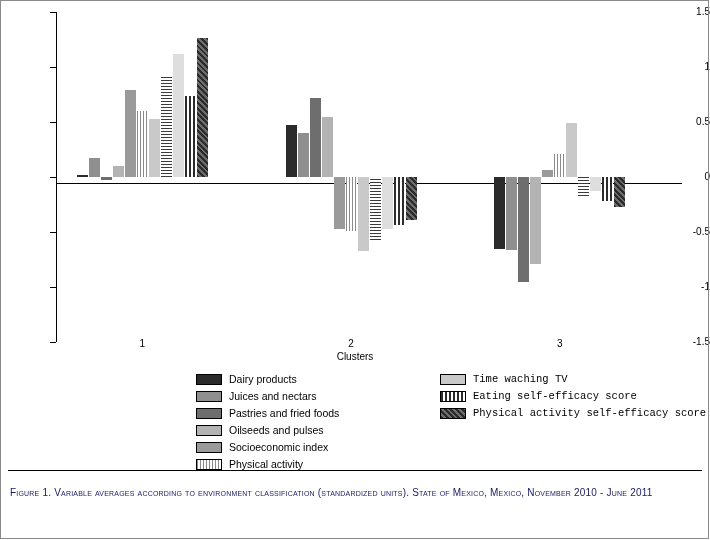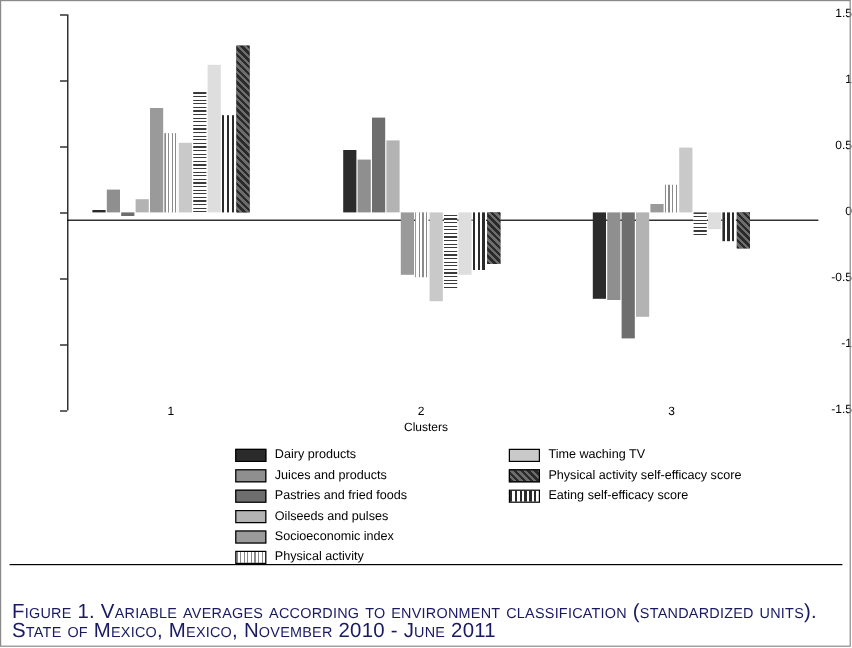--- a/index.html
+++ b/index.html
@@ -114,21 +114,21 @@
     left: 0;
     top: 372px;
     width: 710px;
     height: 92px;
   }
   .legend-col {
     position: absolute;
     top: 0;
   }
   #legend-col-left  { left: 196px; width: 230px; }
-  #legend-col-right { left: 424px; width: 260px; }
+  #legend-col-right { left: 440px; width: 260px; font-family: Liberation Mono, monospace; }
   .legend-item {
     display: flex;
     align-items: center;
     height: 15px;
     margin-bottom: 2px;
   }
   .swatch {
     width: 26px;
     height: 11px;
     border: 1px solid #000;
@@ -148,23 +148,23 @@
     position: absolute;
     left: 8px;
     top: 470px;
     width: 694px;
     height: 1px;
     background: #000;
   }
   #caption {
     position: absolute;
     left: 10px;
-    top: 502px;
+    top: 485px;
     width: 692px;
-    font-size: 17px;
+    font-size: 10px;
     line-height: 16px;
     color: #1a1a63;
     font-variant: small-caps;
     letter-spacing: 0.2px;
   }
   #outer-border {
     position: absolute;
     left: 0; top: 0;
     width: 709px;
     height: 539px;
@@ -244,21 +244,21 @@
   </div>
 
   <div id="legend">
     <div class="legend-col" id="legend-col-left">
         <div class="legend-item">
           <span class="swatch f-dairy"></span>
           <span class="legend-text">Dairy products</span>
         </div>
         <div class="legend-item">
           <span class="swatch f-juices"></span>
-          <span class="legend-text">Juices and products</span>
+          <span class="legend-text">Juices and nectars</span>
         </div>
         <div class="legend-item">
           <span class="swatch f-pastries"></span>
           <span class="legend-text">Pastries and fried foods</span>
         </div>
         <div class="legend-item">
           <span class="swatch f-oilseeds"></span>
           <span class="legend-text">Oilseeds and pulses</span>
         </div>
         <div class="legend-item">
@@ -269,27 +269,27 @@
           <span class="swatch f-physact"></span>
           <span class="legend-text">Physical activity</span>
         </div>
       </div>
     <div class="legend-col" id="legend-col-right">
         <div class="legend-item">
           <span class="swatch f-tv"></span>
           <span class="legend-text">Time waching TV</span>
         </div>
         <div class="legend-item">
+          <span class="swatch f-eatself"></span>
+          <span class="legend-text">Eating self-efficacy score</span>
+        </div>
+        <div class="legend-item">
           <span class="swatch f-paself"></span>
           <span class="legend-text">Physical activity self-efficacy score</span>
         </div>
-        <div class="legend-item">
-          <span class="swatch f-eatself"></span>
-          <span class="legend-text">Eating self-efficacy score</span>
-        </div>
       </div>
   </div>
 
   <div id="caption-rule"></div>
   <div id="caption">Figure 1. Variable averages according to environment classification (standardized units). State of Mexico, Mexico, November 2010 - June 2011</div>
 
   <div id="outer-border"></div>
 </div>
 
 </body></html>

